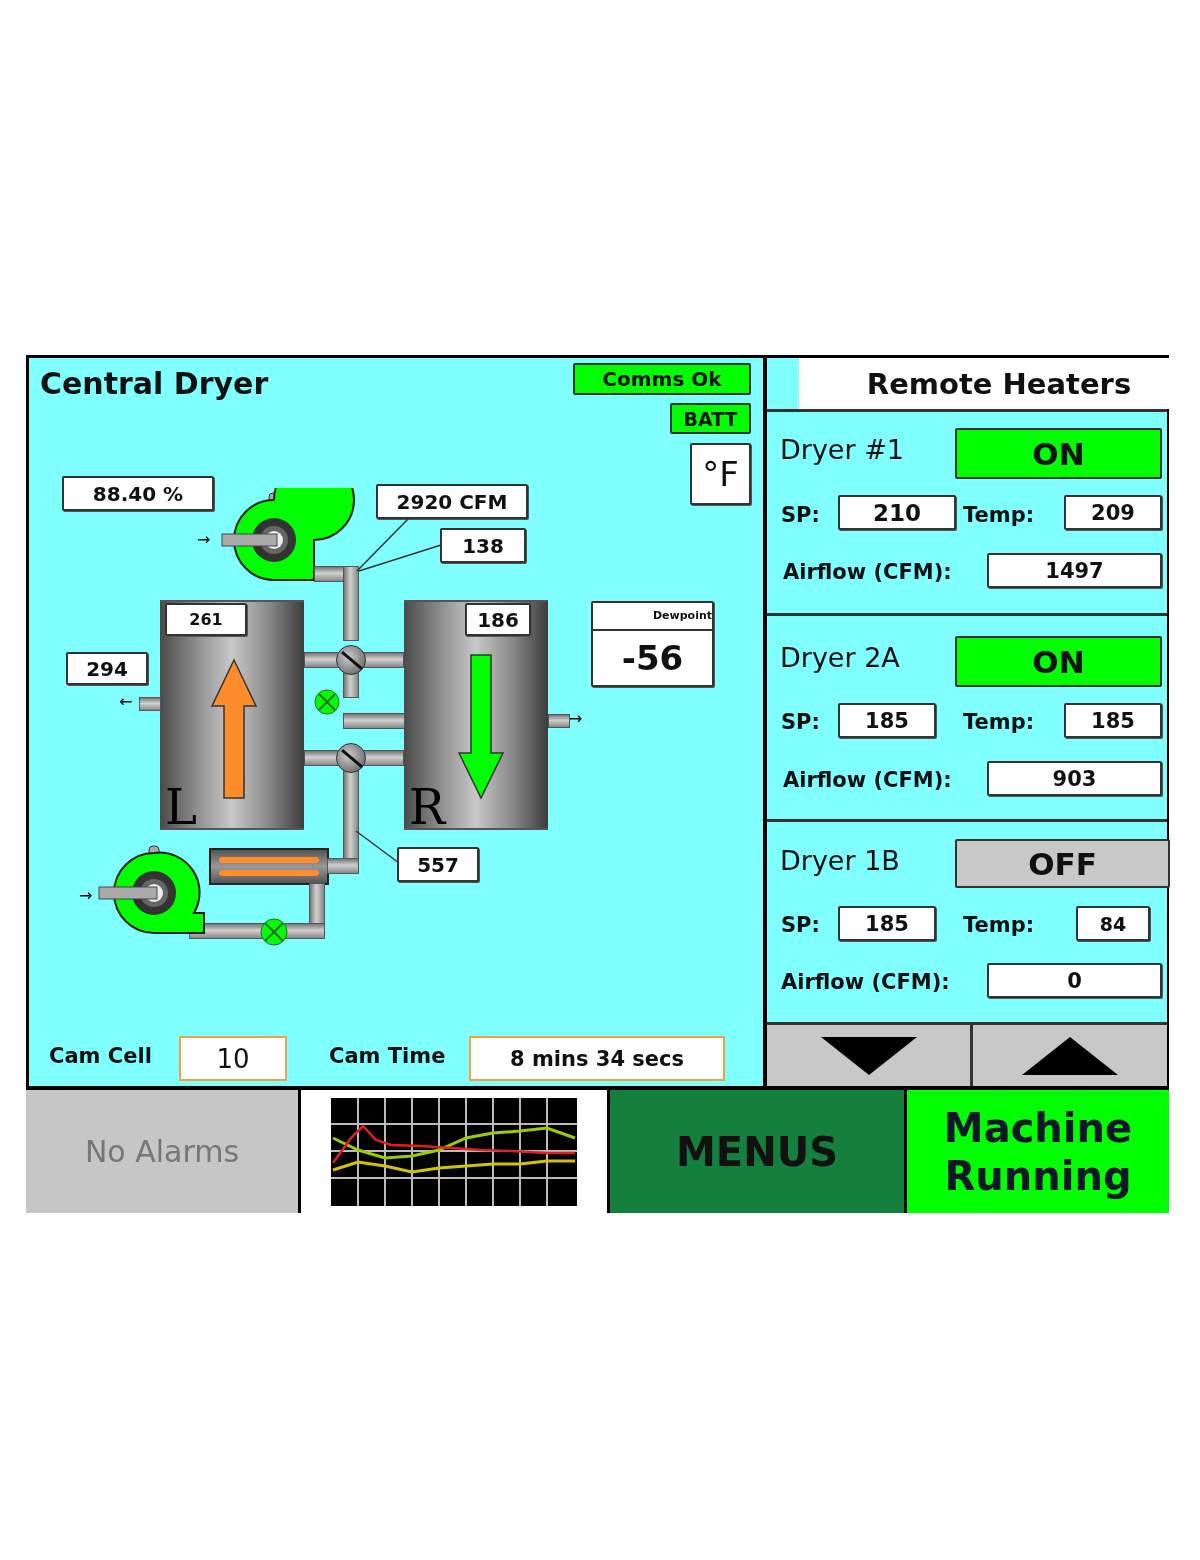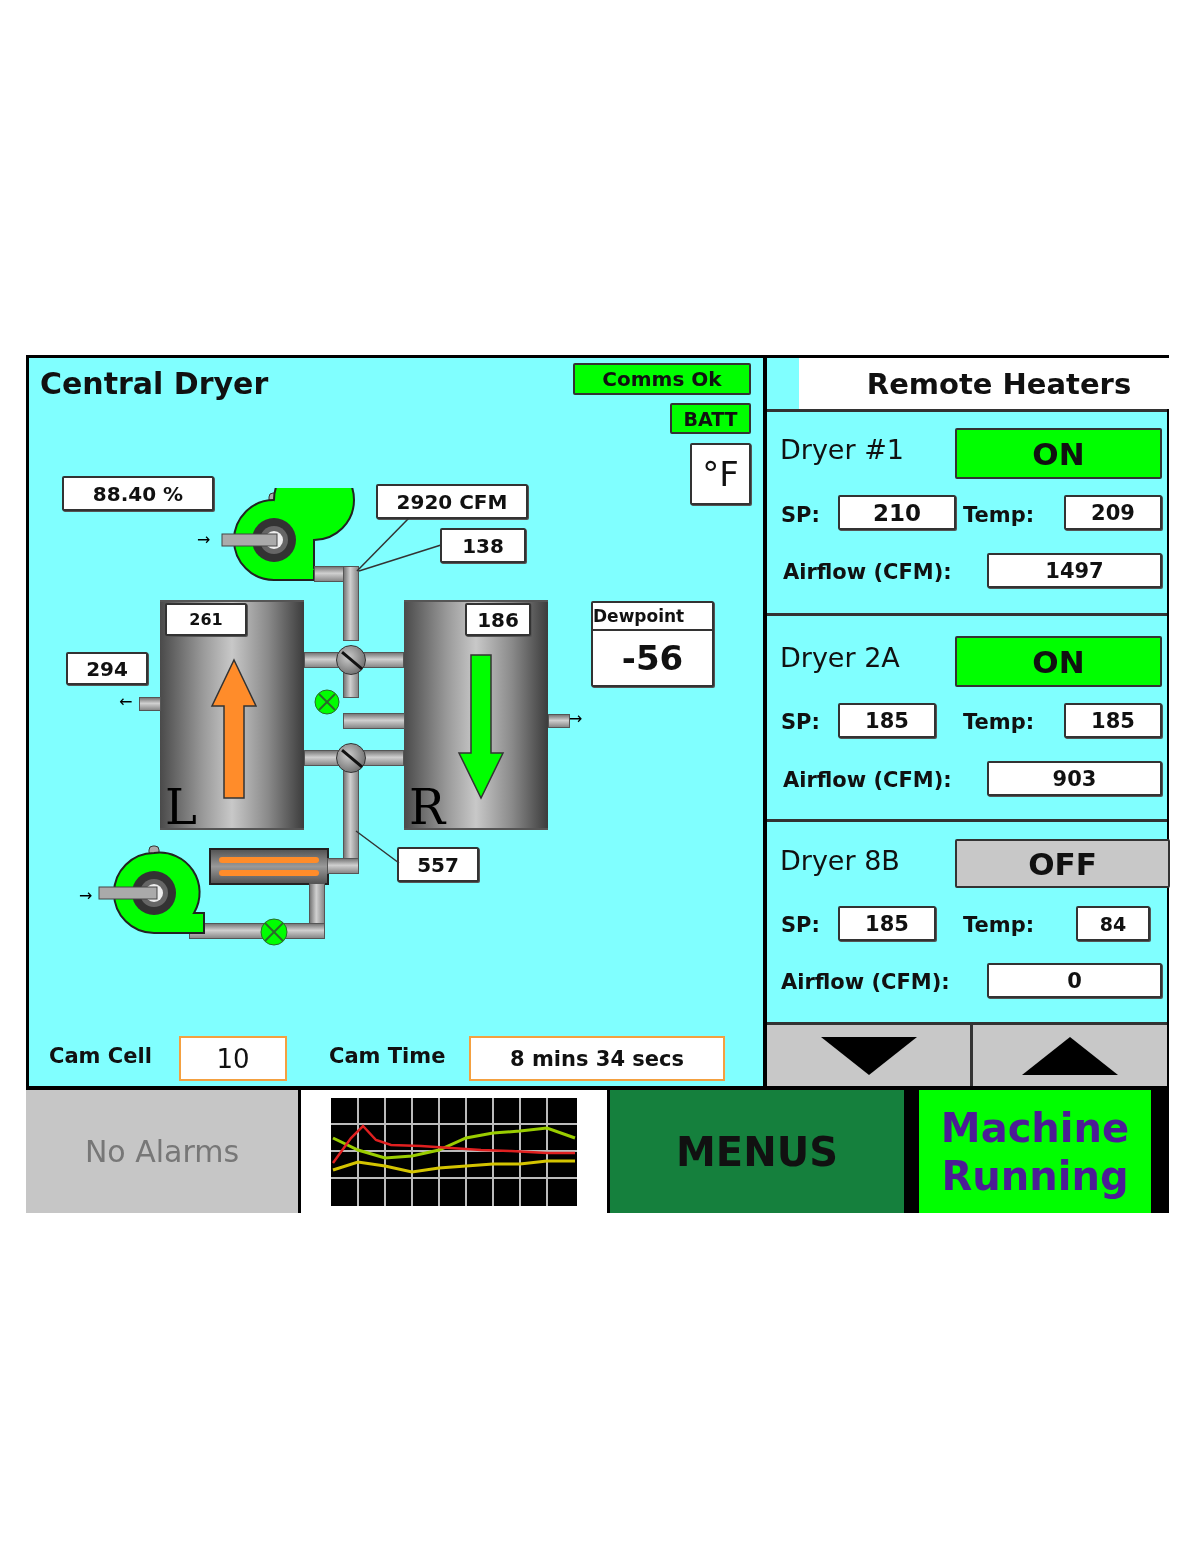--- a/index.html
+++ b/index.html
@@ -97,21 +97,21 @@
   <div class="abs pipe-v" style="left:314px;top:405px;width:16px;height:100px;"></div>
   <div class="abs valve" style="left:307px;top:287px;"></div>
   <div class="abs valve" style="left:307px;top:385px;"></div>
   <svg class="abs" style="left:284px;top:330px;" width="28" height="28">
     <circle cx="14" cy="14" r="12" fill="#00ff00" stroke="#2a6a2a"></circle>
     <line x1="6" y1="6" x2="22" y2="22" stroke="#2a6a2a" stroke-width="2"></line>
     <line x1="22" y1="6" x2="6" y2="22" stroke="#2a6a2a" stroke-width="2"></line>
   </svg>
 
   <div class="abs" style="left:562px;top:243px;width:123px;height:86px;background:#fff;border:2px solid #333;border-radius:2px;box-shadow:1px 1px 0 #555;">
-    <div style="height:26px;border-bottom:2px solid #333;font-size:17px;font-weight:bold;text-align:left;line-height:26px;color:#111;">Dewpoint</div>
+    <div style="height:26px;border-bottom:2px solid #333;font-size:11px;font-weight:bold;text-align:right;line-height:26px;color:#111;">Dewpoint</div>
     <div style="font-size:34px;font-weight:bold;text-align:center;line-height:54px;color:#111;">-56</div>
   </div>
 
   <div class="abs" style="left:180px;top:490px;width:120px;height:37px;background:linear-gradient(180deg,#555,#999 50%,#555);border:2px solid #222;">
     <div style="position:absolute;left:8px;top:7px;width:100px;height:6px;background:#ff8c2a;border-radius:3px;"></div>
     <div style="position:absolute;left:8px;top:20px;width:100px;height:6px;background:#ff8c2a;border-radius:3px;"></div>
   </div>
   <div class="abs pipe-h" style="left:298px;top:500px;width:32px;height:16px;"></div>
   <div class="abs pipe-v" style="left:280px;top:525px;width:16px;height:50px;"></div>
   <div class="abs pipe-h" style="left:160px;top:565px;width:136px;height:16px;"></div>
@@ -158,21 +158,21 @@
   <div class="abs rh-row-label" style="left:13px;top:284px;">Dryer 2A</div>
   <div class="abs pill green" style="left:188px;top:278px;width:207px;height:51px;font-size:31px;">ON</div>
   <div class="abs rh-small-label" style="left:14px;top:352px;">SP:</div>
   <div class="abs vbox" style="left:71px;top:345px;width:98px;height:35px;font-size:21px;">185</div>
   <div class="abs rh-small-label" style="left:196px;top:352px;">Temp:</div>
   <div class="abs vbox" style="left:297px;top:345px;width:98px;height:35px;font-size:21px;">185</div>
   <div class="abs rh-small-label" style="left:16px;top:410px;">Airflow (CFM):</div>
   <div class="abs vbox" style="left:220px;top:403px;width:175px;height:35px;font-size:21px;">903</div>
   <div class="abs sep" style="left:0;top:461px;width:400px;"></div>
 
-  <div class="abs rh-row-label" style="left:13px;top:487px;">Dryer 8B</div>
+  <div class="abs rh-row-label" style="left:13px;top:487px;">Dryer 1B</div>
   <div class="abs pill gray" style="left:188px;top:481px;width:215px;height:49px;font-size:31px;">OFF</div>
   <div class="abs rh-small-label" style="left:14px;top:555px;">SP:</div>
   <div class="abs vbox" style="left:71px;top:548px;width:98px;height:35px;font-size:21px;">185</div>
   <div class="abs rh-small-label" style="left:196px;top:555px;">Temp:</div>
   <div class="abs vbox" style="left:297px;top:548px;width:74px;height:35px;font-size:19px;margin-left:12px;">84</div>
   <div class="abs rh-small-label" style="left:14px;top:612px;">Airflow (CFM):</div>
   <div class="abs vbox" style="left:220px;top:605px;width:175px;height:35px;font-size:21px;">0</div>
 
   <div class="abs sep" style="left:0;top:664px;width:400px;"></div>
   <div class="abs" style="left:0;top:667px;width:203px;height:61px;background:#c8c8c8;display:flex;align-items:center;justify-content:center;">
@@ -204,16 +204,16 @@
       <line x1="0" y1="26" x2="246" y2="26"></line>
         <line x1="0" y1="53" x2="246" y2="53"></line>
       <line x1="0" y1="80" x2="246" y2="80"></line>
     </g>
     <polyline points="2,40 27,52 54,60 81,58 108,52 135,40 162,35 189,33 216,30 244,40" fill="none" stroke="#9acd00" stroke-width="3"></polyline>
     <polyline points="2,72 27,64 54,68 81,74 108,70 135,68 162,66 189,66 216,63 244,63" fill="none" stroke="#d4c400" stroke-width="3"></polyline>
     <polyline points="2,65 20,40 32,28 45,42 60,47 90,48 120,50 150,52 180,53 216,55 244,55" fill="none" stroke="#e02020" stroke-width="2.5"></polyline>
   </svg>
 </div>
 <div class="abs bottom-cell" style="left:610px;width:294px;background:#15803d;font-size:40px;font-weight:bold;color:#111;">MENUS</div>
-<div class="abs bottom-cell" style="left:907px;width:232px;background:#00ff00;flex-direction:column;color:#4c1d95;font-size:40px;font-weight:bold;line-height:48px;margin-left:12px;">
+<div class="abs bottom-cell" style="left:907px;width:262px;background:#00ff00;flex-direction:column;color:#0f172a;font-size:40px;font-weight:bold;line-height:48px;">
   <span>Machine</span>
   <span>Running</span>
 </div>
 
 </body></html>

